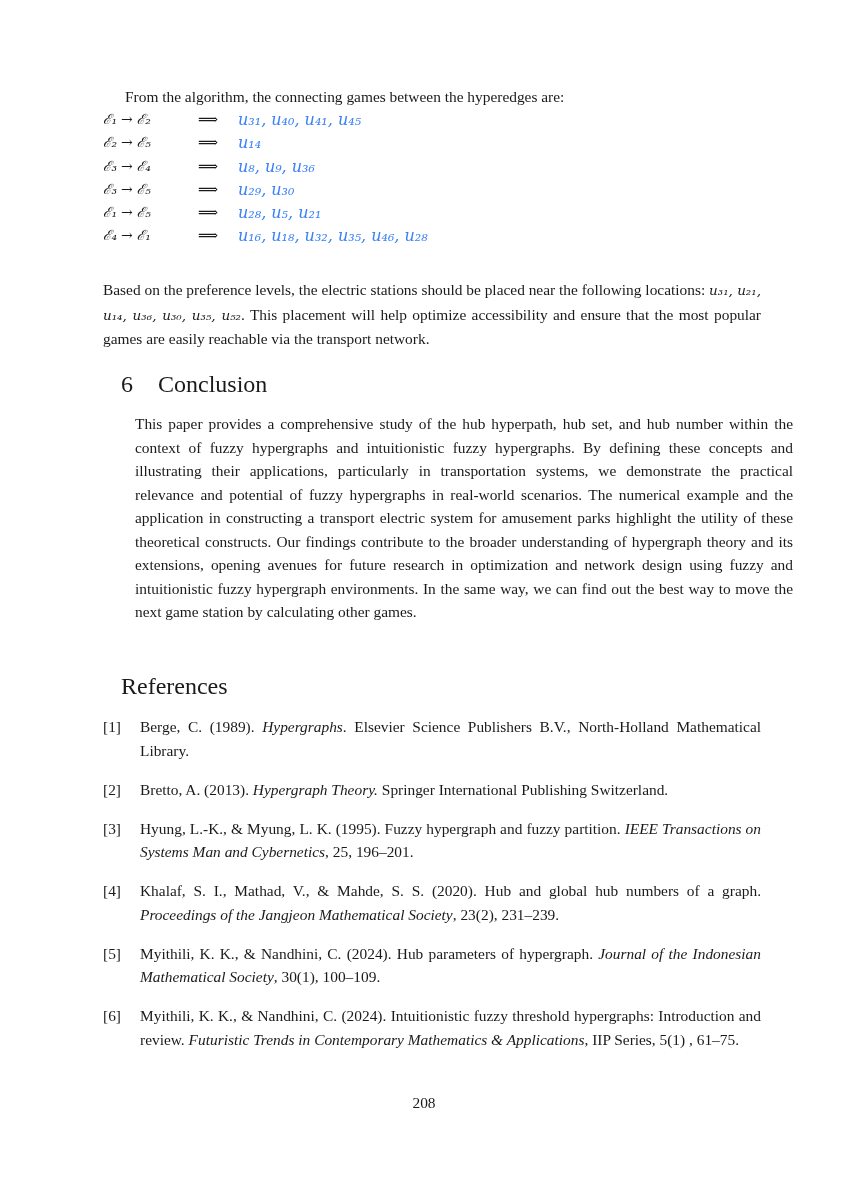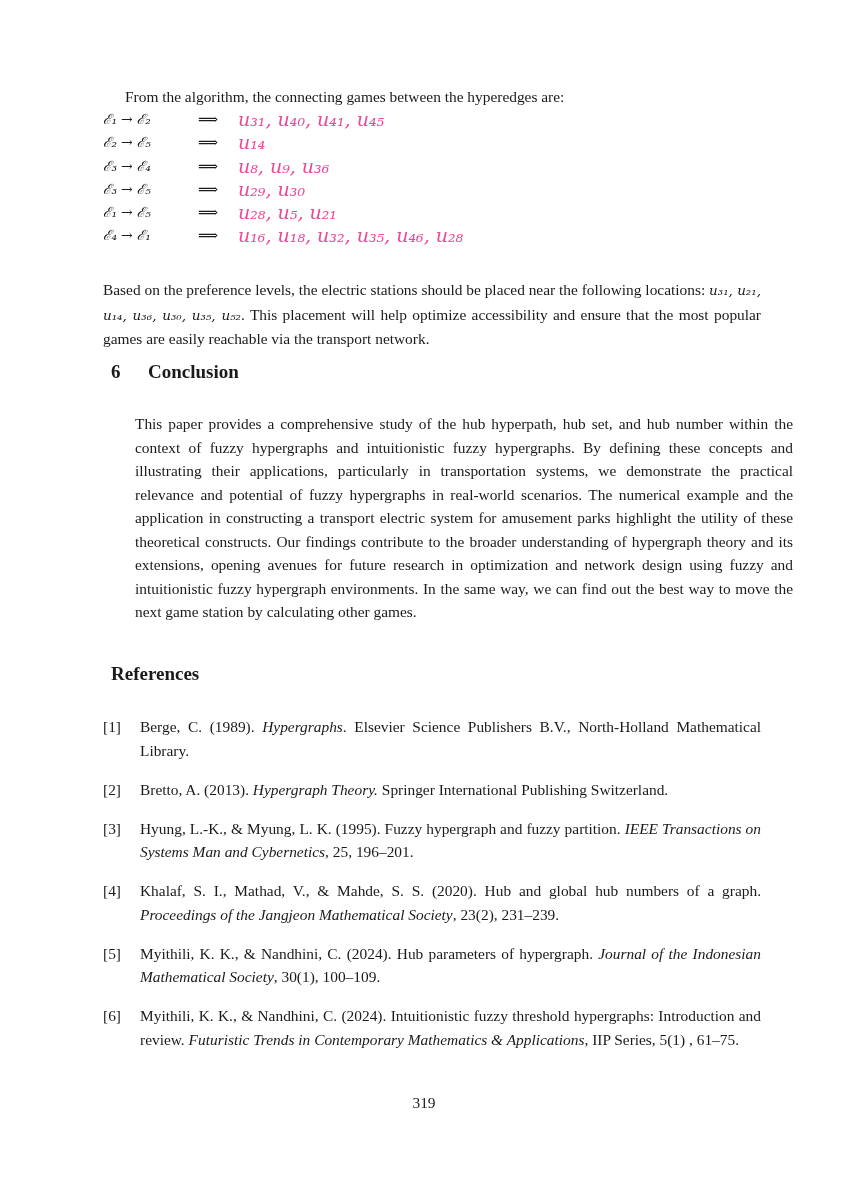--- a/index.html
+++ b/index.html
@@ -7,24 +7,24 @@
          font-family: "Liberation Serif", "DejaVu Serif", serif; color: #1a1a1a; }
   .page { position: absolute; left: 0; top: 0; width: 759px; height: 1200px; }
   .text { position: absolute; left: 103px; width: 658px; font-size: 15.4px; line-height: 23.5px; }
   .justify { text-align: justify; }
   .intro { top: 85px; text-indent: 22px; }
   .eq-list { position: absolute; left: 103px; top: 108px; font-size: 15px; line-height: 23.3px; }
   .eq-row { display: flex; align-items: flex-end; height: 23.3px; }
   .eq-lhs { width: 95px; font-family: "DejaVu Serif", serif; font-style: italic; font-size: 14px; }
   .eq-lhs .arr { font-style: normal; margin: 0 4px; }
   .eq-imp { width: 40px; font-family: "DejaVu Serif", serif; font-size: 14px; }
-  .eq-rhs { font-family: "DejaVu Serif", serif; font-style: italic; font-size: 19px; color: #ec4899; }
+  .eq-rhs { font-family: "DejaVu Serif", serif; font-style: italic; font-size: 16px; color: #3b82f6; }
   .placement { top: 249px; margin-top: 29px; }
   .math { font-family: "DejaVu Serif", serif; font-style: italic; font-size: 13.5px; }
-  h2 { position: absolute; left: 103px; margin: 8px; font-weight: bold; font-size: 19px; }
+  h2 { position: absolute; left: 103px; margin: 18px; font-weight: normal; font-size: 24px; }
   .sec-num { display: inline-block; width: 37px; }
   .h-concl { top: 353px; }
   .concl { top: 412px; margin-left: 32px; }
   .h-refs { top: 655px; }
   .refs { position: absolute; left: 103px; width: 658px; top: 715px; font-size: 15.4px; line-height: 23.5px; }
   .ref { display: flex; margin-bottom: 15.5px; }
   .ref-num { width: 37px; flex: none; }
   .ref-body { flex: 1; text-align: justify; }
   .ref-body i { font-style: italic; }
   .page-num { position: absolute; top: 1094px; left: 0; width: 848px; text-align: center; font-size: 15.4px; }
@@ -100,14 +100,14 @@
     <div class="ref">
       <span class="ref-num">[5]</span>
       <span class="ref-body"><span>Myithili, K. K., &amp; Nandhini, C. (2024). Hub parameters of hypergraph. </span><i>Journal of the Indonesian Mathematical Society</i><span>, 30(1), 100–109.</span></span>
     </div>
     <div class="ref">
       <span class="ref-num">[6]</span>
       <span class="ref-body"><span>Myithili, K. K., &amp; Nandhini, C. (2024). Intuitionistic fuzzy threshold hypergraphs: Introduction and review. </span><i>Futuristic Trends in Contemporary Mathematics &amp; Applications</i><span>, IIP Series, 5(1) , 61–75.</span></span>
     </div>
   </div>
 
-  <div class="page-num">319</div>
+  <div class="page-num">208</div>
 </div>
 
 </body></html>

